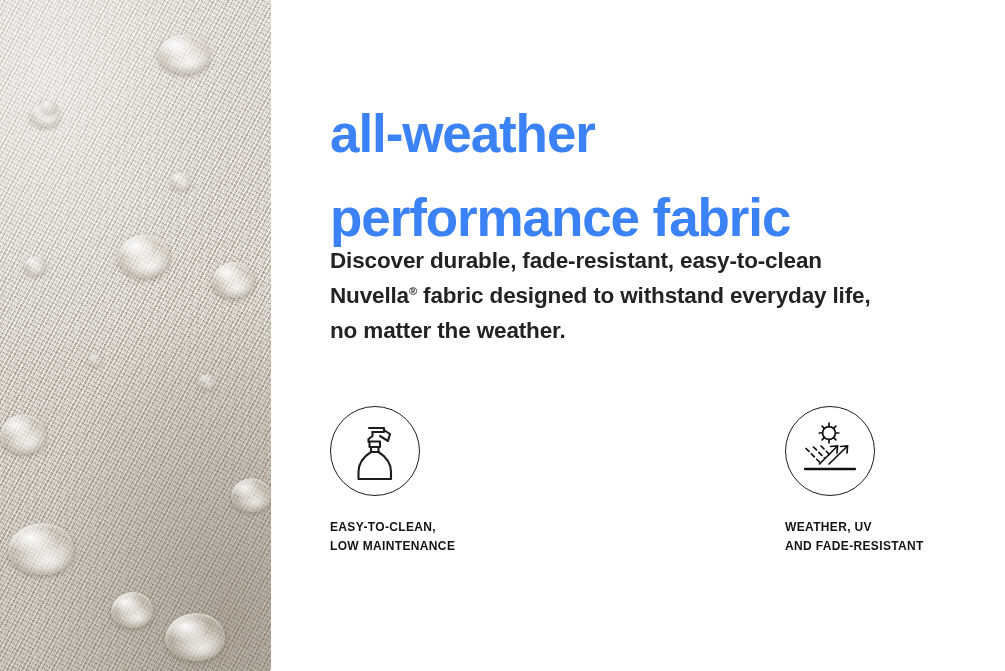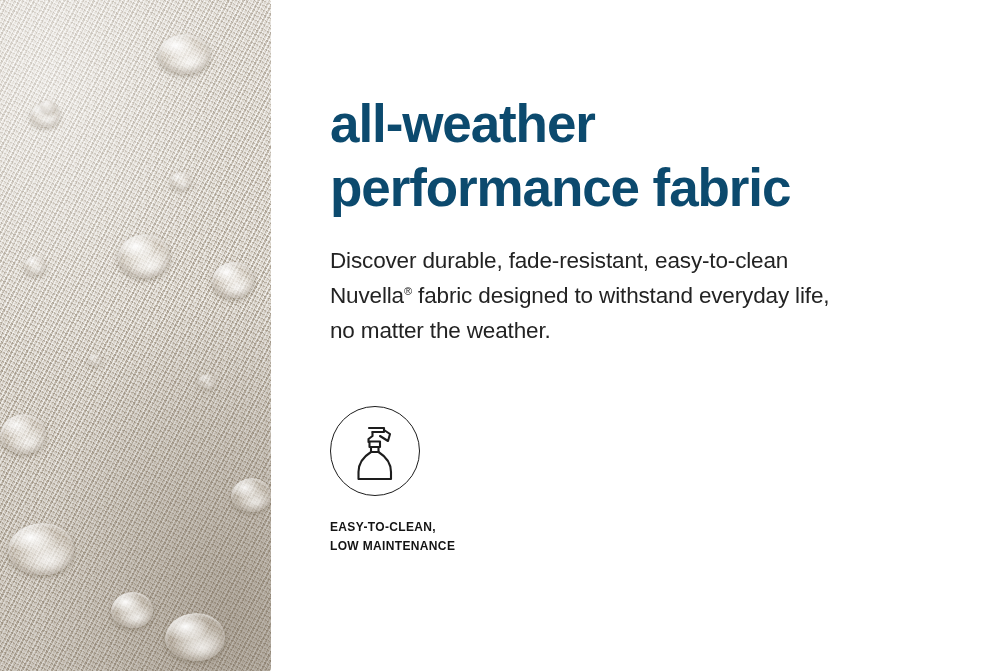--- a/index.html
+++ b/index.html
@@ -84,36 +84,36 @@
     height: 671px;
   }
 
   .headline {
     position: absolute;
     top: 92px;
     left: 0;
     width: 650px;
     margin: 0;
     font-size: 53px;
-    line-height: 64px;
+    line-height: 84px;
     font-weight: 700;
     letter-spacing: -1.1px;
-    color: #0c4a6e;
+    color: #3b82f6;
     white-space: pre-line;
   }
 
   .subcopy {
     position: absolute;
     top: 243px;
     left: 0;
     width: 620px;
     margin: 0;
     font-size: 22.5px;
     line-height: 35px;
-    font-weight: 400;
+    font-weight: 700;
     color: #232323;
     letter-spacing: -0.15px;
     white-space: pre-line;
   }
   .subcopy sup {
     font-size: 11px;
     vertical-align: super;
     line-height: 0;
   }
 
@@ -207,16 +207,41 @@
             <path d="M27 28 L27 33 M34.5 28 L34.5 33"></path>
 
             <path d="M27 33 C19 38 14.5 45 14.5 53 L14.5 60 L47 60 L47 53 C47 45 42.5 38 34.5 33 Z"></path>
           </svg>
         </div>
         <div class="feature-label">EASY-TO-CLEAN,
 LOW MAINTENANCE</div>
       </div>
 
 
+      <div class="feature feature-3">
+        <div class="badge">
+          <svg width="64" height="62" viewBox="0 0 64 62" fill="none" stroke="#111111" stroke-width="1.7" stroke-linecap="round">
+
+            <circle cx="31" cy="13" r="6.4"></circle>
+            <path d="M31 3.2 V6.3 M31 19.7 V22.8 M21.2 13 H24.3 M37.7 13 H40.8
+                     M24.1 6.1 L26.3 8.3 M35.7 17.7 L37.9 19.9
+                     M37.9 6.1 L35.7 8.3 M26.3 17.7 L24.1 19.9"></path>
+
+            <path d="M8 28.5 L21.5 42" stroke-dasharray="4.2 3.4"></path>
+            <path d="M15.5 27 L26.5 38" stroke-dasharray="4.2 3.4"></path>
+            <path d="M23 26 L31.5 34.5" stroke-dasharray="4.2 3.4"></path>
+
+            <path d="M21.5 44 L39 26.5"></path>
+            <path d="M32.5 26.5 L39.5 26 L39 33"></path>
+
+            <path d="M31 44 L49 26.5"></path>
+            <path d="M42.5 26.5 L49.5 26 L49 33"></path>
+
+            <path d="M7 49 H57" stroke-width="2.3"></path>
+          </svg>
+        </div>
+        <div class="feature-label">WEATHER, UV
+AND FADE-RESISTANT</div>
+      </div>
 
     </div>
   </div>
 </div>
 
 </body></html>

